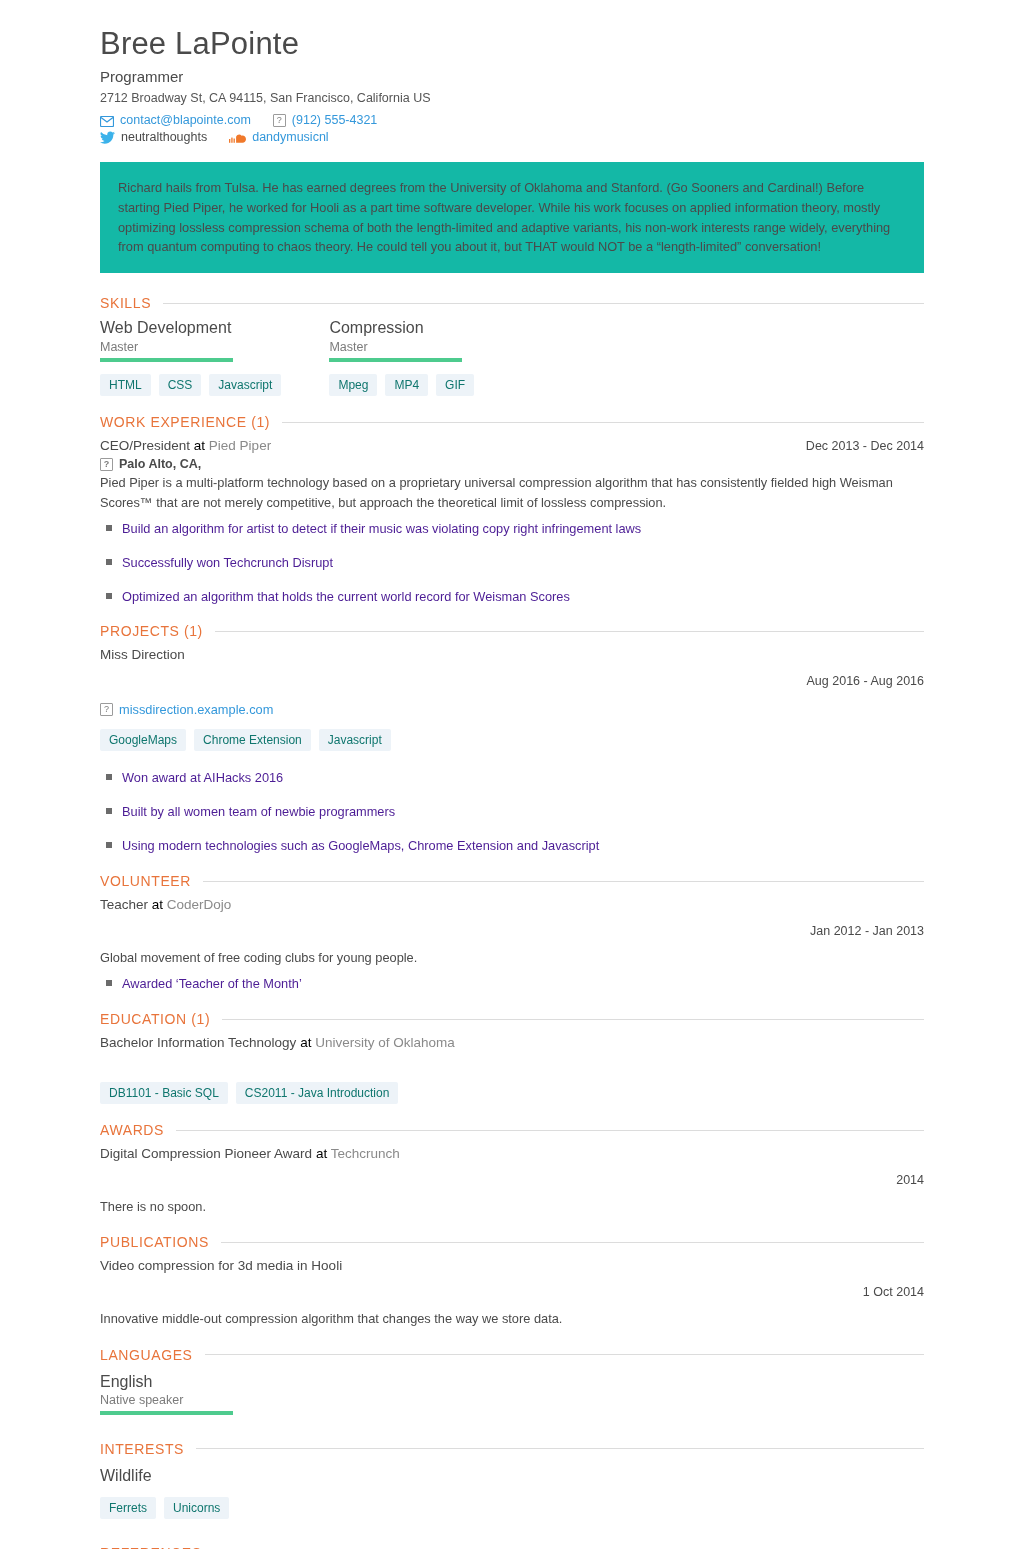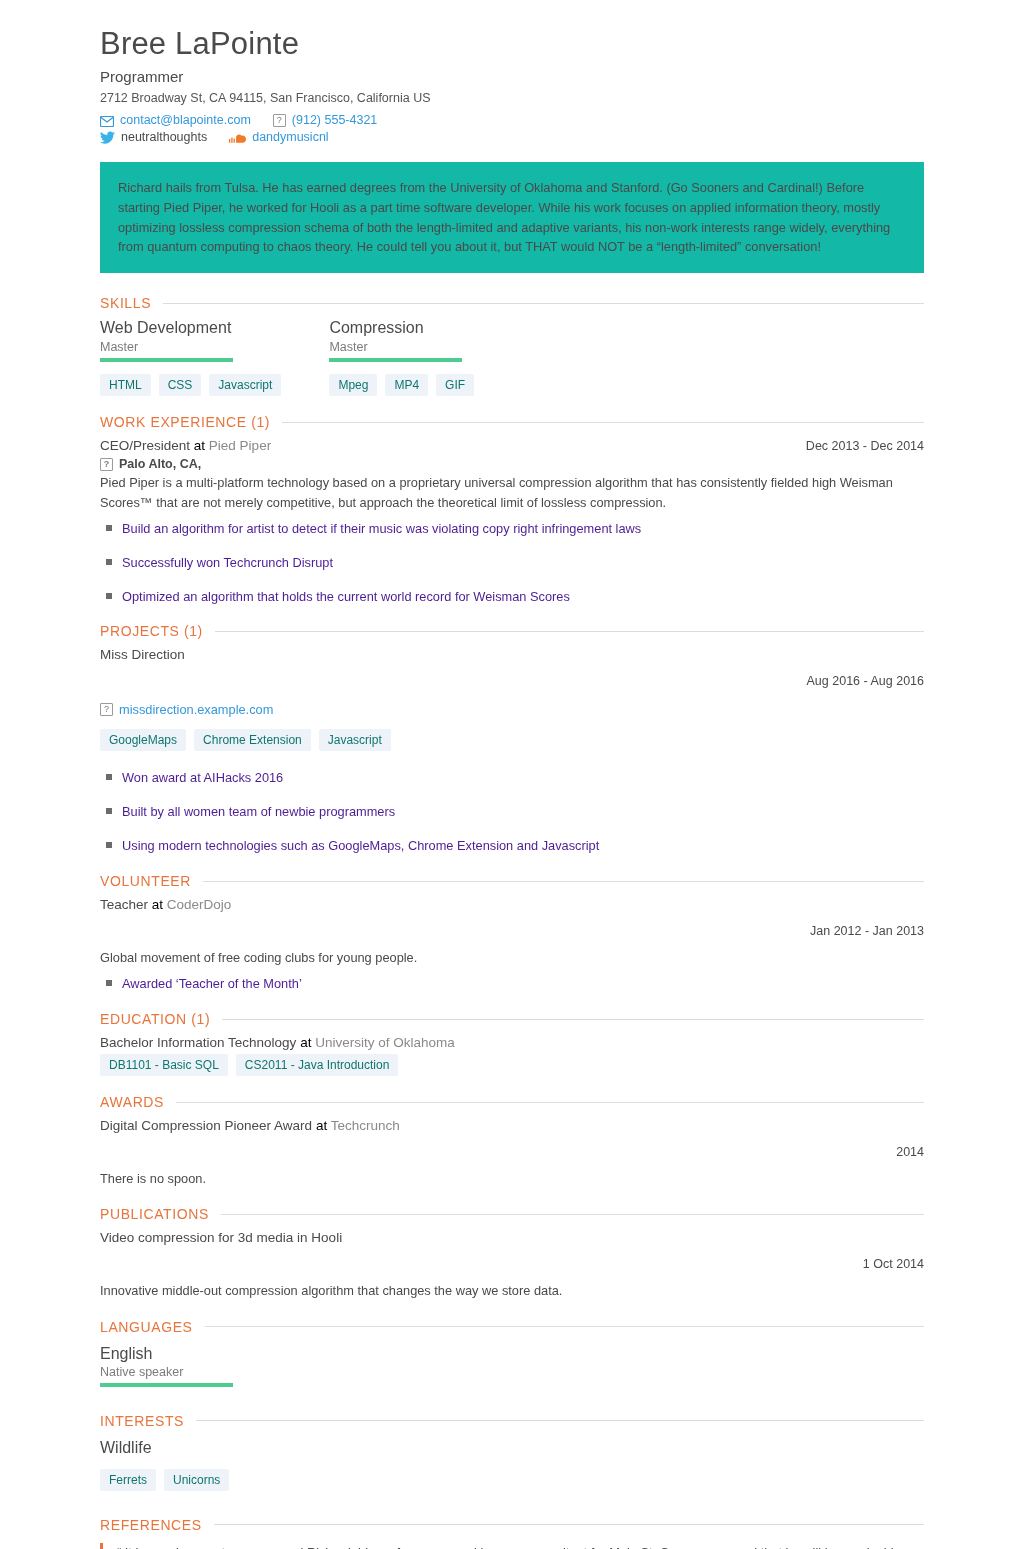--- a/index.html
+++ b/index.html
@@ -379,21 +379,21 @@
   <div class="section-head">
     <span class="section-title">EDUCATION (1)</span>
     <span class="section-rule"></span>
   </div>
   <div class="entry">
     <div class="entry-title">
       <span>Bachelor Information Technology</span>
       <span class="at">at</span>
       <span class="org">University of Oklahoma</span>
     </div>
-    <div class="tags" style="margin-top:4px">
+    <div class="tags" style="margin-top:32px">
       <span class="tag">DB1101 - Basic SQL</span>
       <span class="tag">CS2011 - Java Introduction</span>
     </div>
   </div>
 
   <div class="section-head">
     <span class="section-title">AWARDS</span>
     <span class="section-rule"></span>
   </div>
   <div class="entry">

